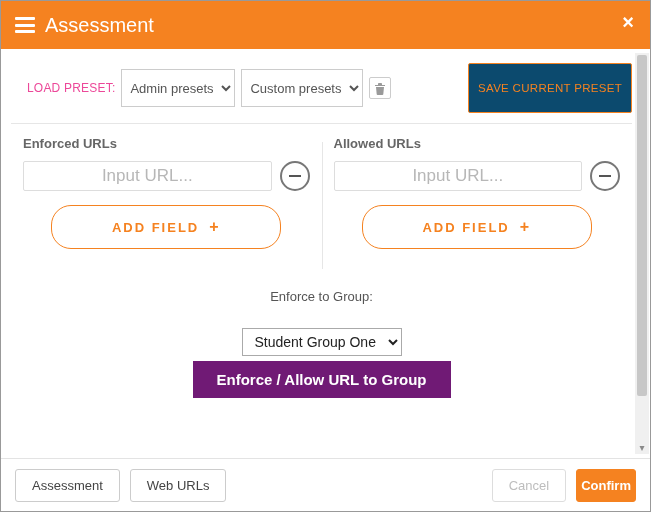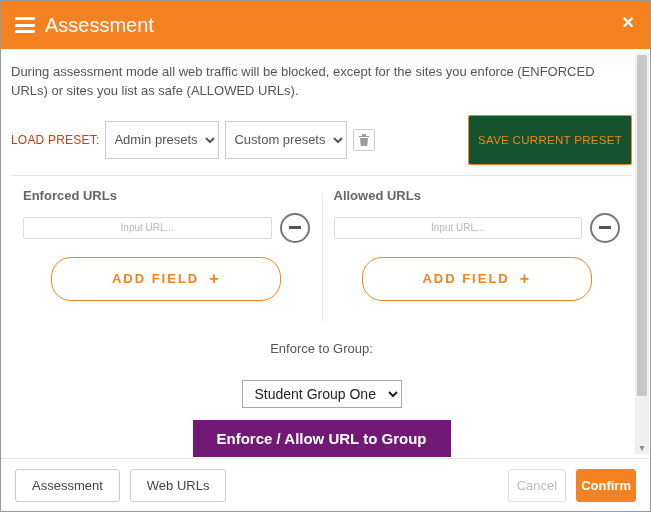--- a/index.html
+++ b/index.html
@@ -37,34 +37,34 @@
     color: #555;
     font-size: 13px;
   }
 
   .desc { line-height: 1.45; margin-bottom: 14px; color:#555; }
 
   .preset-row {
     display: flex; align-items: center; gap: 6px;
     margin-bottom: 10px;
   }
-  .preset-row .lbl { font-size: 12px; color:#c2410c; letter-spacing: .2px; }
+  .preset-row .lbl { font-size: 12px; color:#ec4899; letter-spacing: .2px; margin-left: 16px; }
   .preset-row select {
     font-size: 13px; color:#555;
     border: 1px solid #ccc; background:#fff;
     height: 38px; padding: 1px 4px;
   }
   .preset-row .trash {
     width: 22px; height: 22px; border:1px solid #ccc; border-radius:2px;
     display:flex; align-items:center; justify-content:center;
     color:#888; cursor:pointer; background:#fff;
   }
   .preset-row .spacer { flex:1; }
   .save-preset {
-    border:1px solid #f58220; color:#f58220; background:#14532d;
+    border:1px solid #f58220; color:#f58220; background:#0c4a6e;
     font-size:11.5px; letter-spacing:.3px; padding:18px 9px; border-radius:2px;
     cursor:pointer;
   }
 
   .divider { border-top:1px solid #e6e6e6; margin: 6px 0 12px; }
 
   .cols {
     display:flex; position:relative;
   }
   .cols::after {
@@ -73,22 +73,22 @@
   }
   .col { flex:1; padding: 0 12px 14px; }
   .col h4 {
     font-size:13px; font-weight:bold; color:#666;
     margin-bottom:10px;
   }
   .url-row {
     display:flex; align-items:center; gap:8px; margin-bottom:14px;
   }
   .url-row input {
-    flex:1; height:22px; border:1px solid #ddd; border-radius:2px;
-    padding:0 10px; font-size:10px; color:#444; text-align:center;
+    flex:1; height:30px; border:1px solid #ddd; border-radius:2px;
+    padding:0 10px; font-size:17px; color:#444; text-align:center;
   }
   .url-row input::placeholder { color:#b7b7b7; }
   .minus-btn {
     width:30px; height:30px; border-radius:50%;
     border:2px solid #777; background:#fff; color:#555;
     display:flex; align-items:center; justify-content:center;
     cursor:pointer; flex:none;
   }
   .minus-btn::before { content:""; width:12px; height:2.5px; background:#555; }
 
@@ -99,21 +99,21 @@
     border:1.5px solid #f58220; border-radius:20px;
     background:#fff; color:#f58220; font-weight:bold;
     letter-spacing:2px; font-size:13px; cursor:pointer; gap:10px;
   }
   .plus-icon { font-size:16px; font-weight:bold; }
 
   .group-section { text-align:center; margin-top:26px; }
   .group-section .gl { font-size:13px; color:#555; margin-bottom:24px; }
   .group-section select {
     font-size:14px; border:1px solid #aaa; background:#fff; color:#222;
-    height:28px; padding:2px 8px; margin-bottom:12px;
+    height:28px; padding:2px 8px; margin-bottom:5px;
   }
   .enforce-btn {
     display:inline-block;
     background:#701a75; color:#fff; border:none;
     font-size:15px; font-weight:bold;
     padding:10px 24px; cursor:pointer;
   }
 
   .footer {
     position:absolute; left:0; right:0; bottom:0;
@@ -122,21 +122,21 @@
     background:#fff;
   }
   .footer .tab-btn {
     border:1px solid #ccc; background:#fff; color:#444;
     padding:8px 16px; font-size:13px; border-radius:3px;
     cursor:pointer; margin-right:10px;
   }
   .footer .spacer { flex:1; }
   .footer .cancel {
     border:1px solid #ddd; background:#fff; color:#bdbdbd;
-    padding:8px 8px; font-size:13px; border-radius:3px;
+    padding:8px 16px; font-size:13px; border-radius:3px;
     cursor:pointer; margin-right:10px;
   }
   .footer .confirm {
     background:#f58220; color:#fff; border:1px solid #f58220;
     padding:8px 4px; font-size:13px; font-weight:bold; border-radius:3px;
     cursor:pointer;
   }
 
   
   .scroll-track {
@@ -162,21 +162,20 @@
     <span></span>
       <span></span>
       <span></span>
   </span>
   <span class="title">Assessment</span>
   <span class="close">×</span>
 </div>
 
 <div class="body">
 
-  <p class="desc">During assessment mode all web traffic will be blocked, except for the sites you enforce (ENFORCED URLs) or sites you list as safe (ALLOWED URLs).</p>
 
   <div class="preset-row">
     <span class="lbl">LOAD PRESET:</span>
     <select>
       <option>Admin presets</option>
     </select>
     <select>
       <option>Custom presets</option>
     </select>
     <span class="trash">

